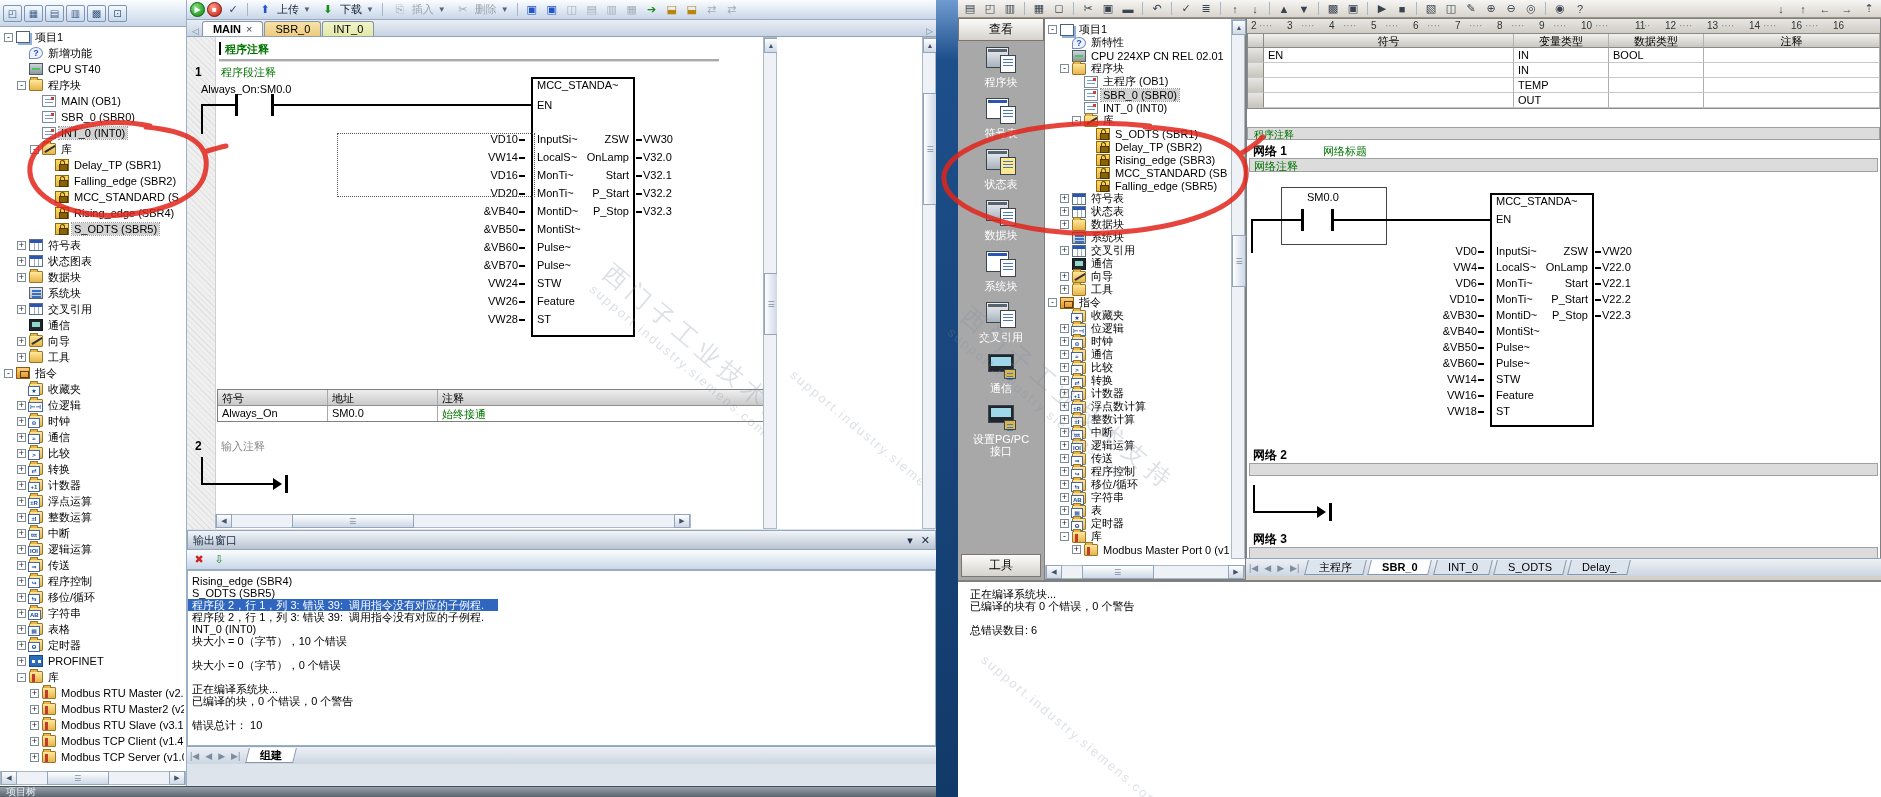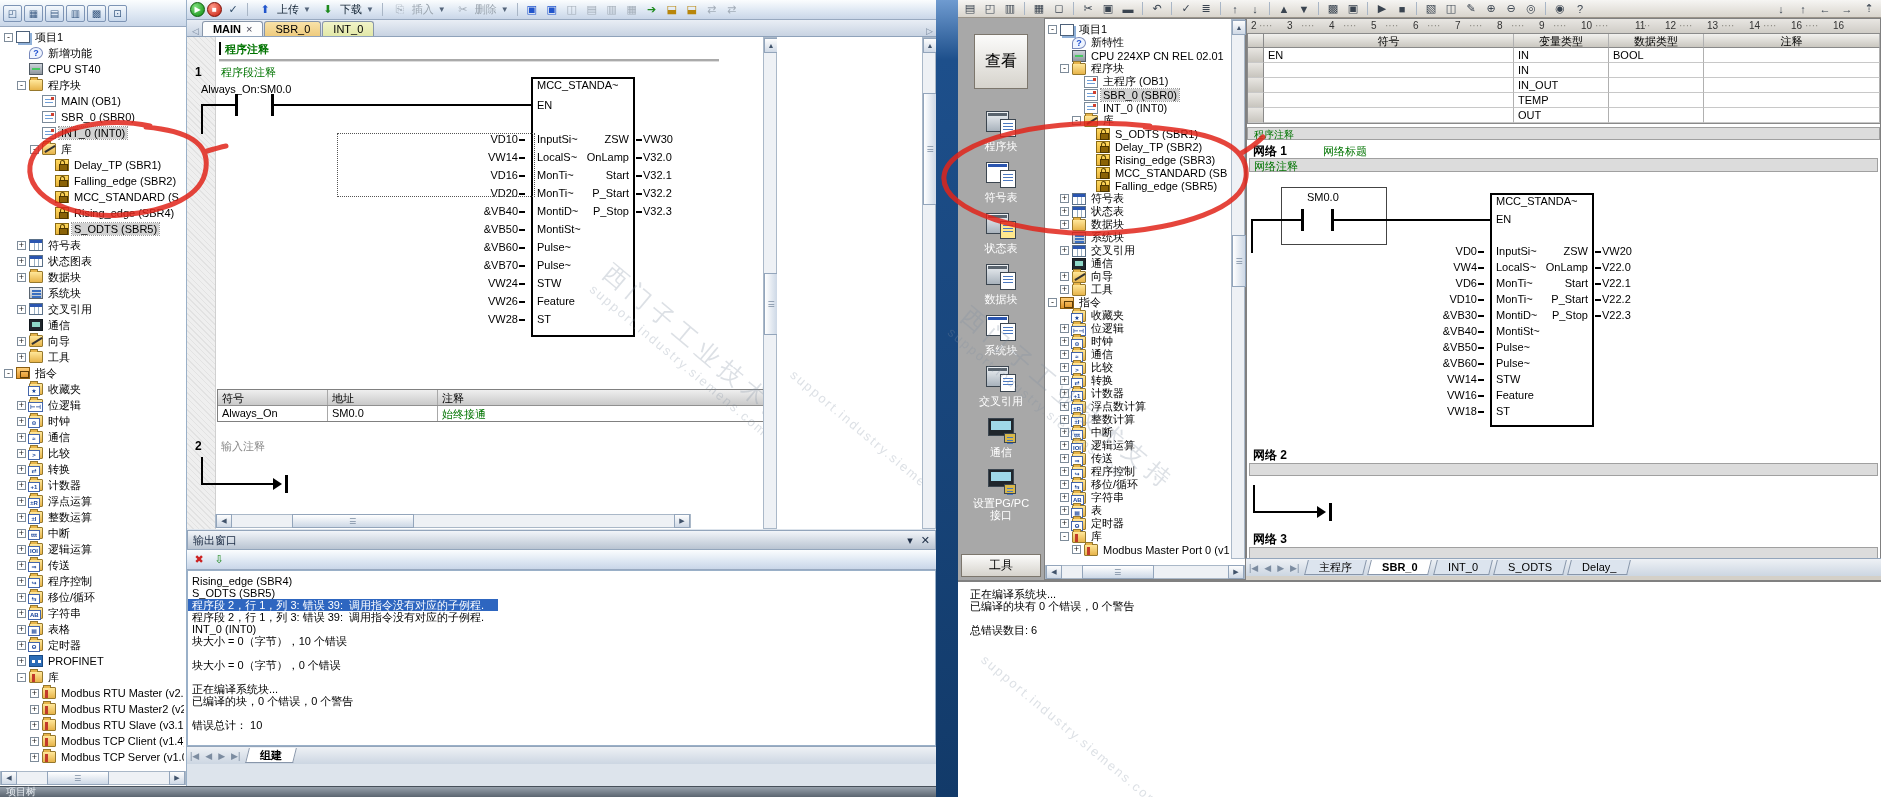--- a/index.html
+++ b/index.html
@@ -113,21 +113,21 @@
   .classic-toolbar .tico{color:#3a4450}
   .ruler{background:linear-gradient(#e8e6e2,#cfccc6);border-bottom:1px solid #9a948a;color:#333;font-size:10px;position:relative}
   .ruler b{position:absolute;top:1px;font-weight:normal}
   .vartab{position:absolute;font-size:11px;border:1px solid #8a8a8a;background:#fff}
   .vartab .vrow{display:flex}
   .vartab .vcell{border-right:1px solid #b0b0b0;border-bottom:1px solid #c8c8c8;padding:0 4px;height:15px;line-height:15px;box-sizing:border-box;overflow:hidden;background:#fff}
   .vartab .vhead .vcell{background:linear-gradient(#f2f1ee,#cac7c0);border-bottom:1px solid #8a8a8a;height:14px;line-height:14px}
   .vartab .vgut{width:16px;background:linear-gradient(#e8e6e2,#c8c5be);border-right:1px solid #8a8a8a}
   .netbar{position:absolute;background:#dcdcdc;border:1px solid #a0a0a0;box-sizing:border-box}
   .sidebar{background:#a8a8a8;border-right:1px solid #6e6e6e;display:flex;flex-direction:column;align-items:stretch}
-  .sb-head{background:linear-gradient(#fbfbfa,#d6d3cc);border:1px solid #7c766c;margin:16px;text-align:center;padding:16px 0;font-size:16px}
+  .sb-head{background:linear-gradient(#fbfbfa,#d6d3cc);border:1px solid #7c766c;margin:0;text-align:center;padding:2px 0;font-size:12px}
   .sb-item{display:flex;flex-direction:column;align-items:center;gap:3px;padding:6px 0 4px;color:#fff;font-size:11px;text-align:center}
   .sb-item .cap{line-height:12px;width:70px}
   .bi{width:30px;height:26px;position:relative}
   .bi .w{position:absolute;left:0;top:0;width:21px;height:19px;background:linear-gradient(#eef1f4,#a8b2bc);border:1px solid #3c4650}
   .bi .w::before{content:"";position:absolute;left:1px;top:1px;right:1px;height:3px;background:#5a646e}
   .bi .d{position:absolute;right:0;bottom:0;width:14px;height:16px;background:#fff;border:1px solid #3c4650}
   .bi .d::before{content:"";position:absolute;left:2px;top:3px;right:2px;height:8px;background:repeating-linear-gradient(#4a78c0 0 1px,transparent 1px 3px)}
   .bi.yellow .d{background:#ffe98e}
   .bi.table .w{background:#fff}
   .bi.table .w::before{background:#2a55b0}
@@ -1057,27 +1057,20 @@
           <div class="vrow">
             <div class="vcell vgut"> </div>
             <div class="vcell" style="width: 250px;"></div>
             <div class="vcell" style="width: 95px;">IN</div>
             <div class="vcell" style="width: 95px;"></div>
             <div class="vcell" style="width: 176px;"></div>
           </div>
           <div class="vrow">
             <div class="vcell vgut"> </div>
             <div class="vcell" style="width: 250px;"></div>
-            <div class="vcell" style="width: 95px;">IN_OUT</div>
-            <div class="vcell" style="width: 95px;"></div>
-            <div class="vcell" style="width: 176px;"></div>
-          </div>
-          <div class="vrow">
-            <div class="vcell vgut"> </div>
-            <div class="vcell" style="width: 250px;"></div>
             <div class="vcell" style="width: 95px;">TEMP</div>
             <div class="vcell" style="width: 95px;"></div>
             <div class="vcell" style="width: 176px;"></div>
           </div>
           <div class="vrow">
             <div class="vcell vgut"> </div>
             <div class="vcell" style="width: 250px;"></div>
             <div class="vcell" style="width: 95px;">OUT</div>
             <div class="vcell" style="width: 95px;"></div>
             <div class="vcell" style="width: 176px;"></div>

